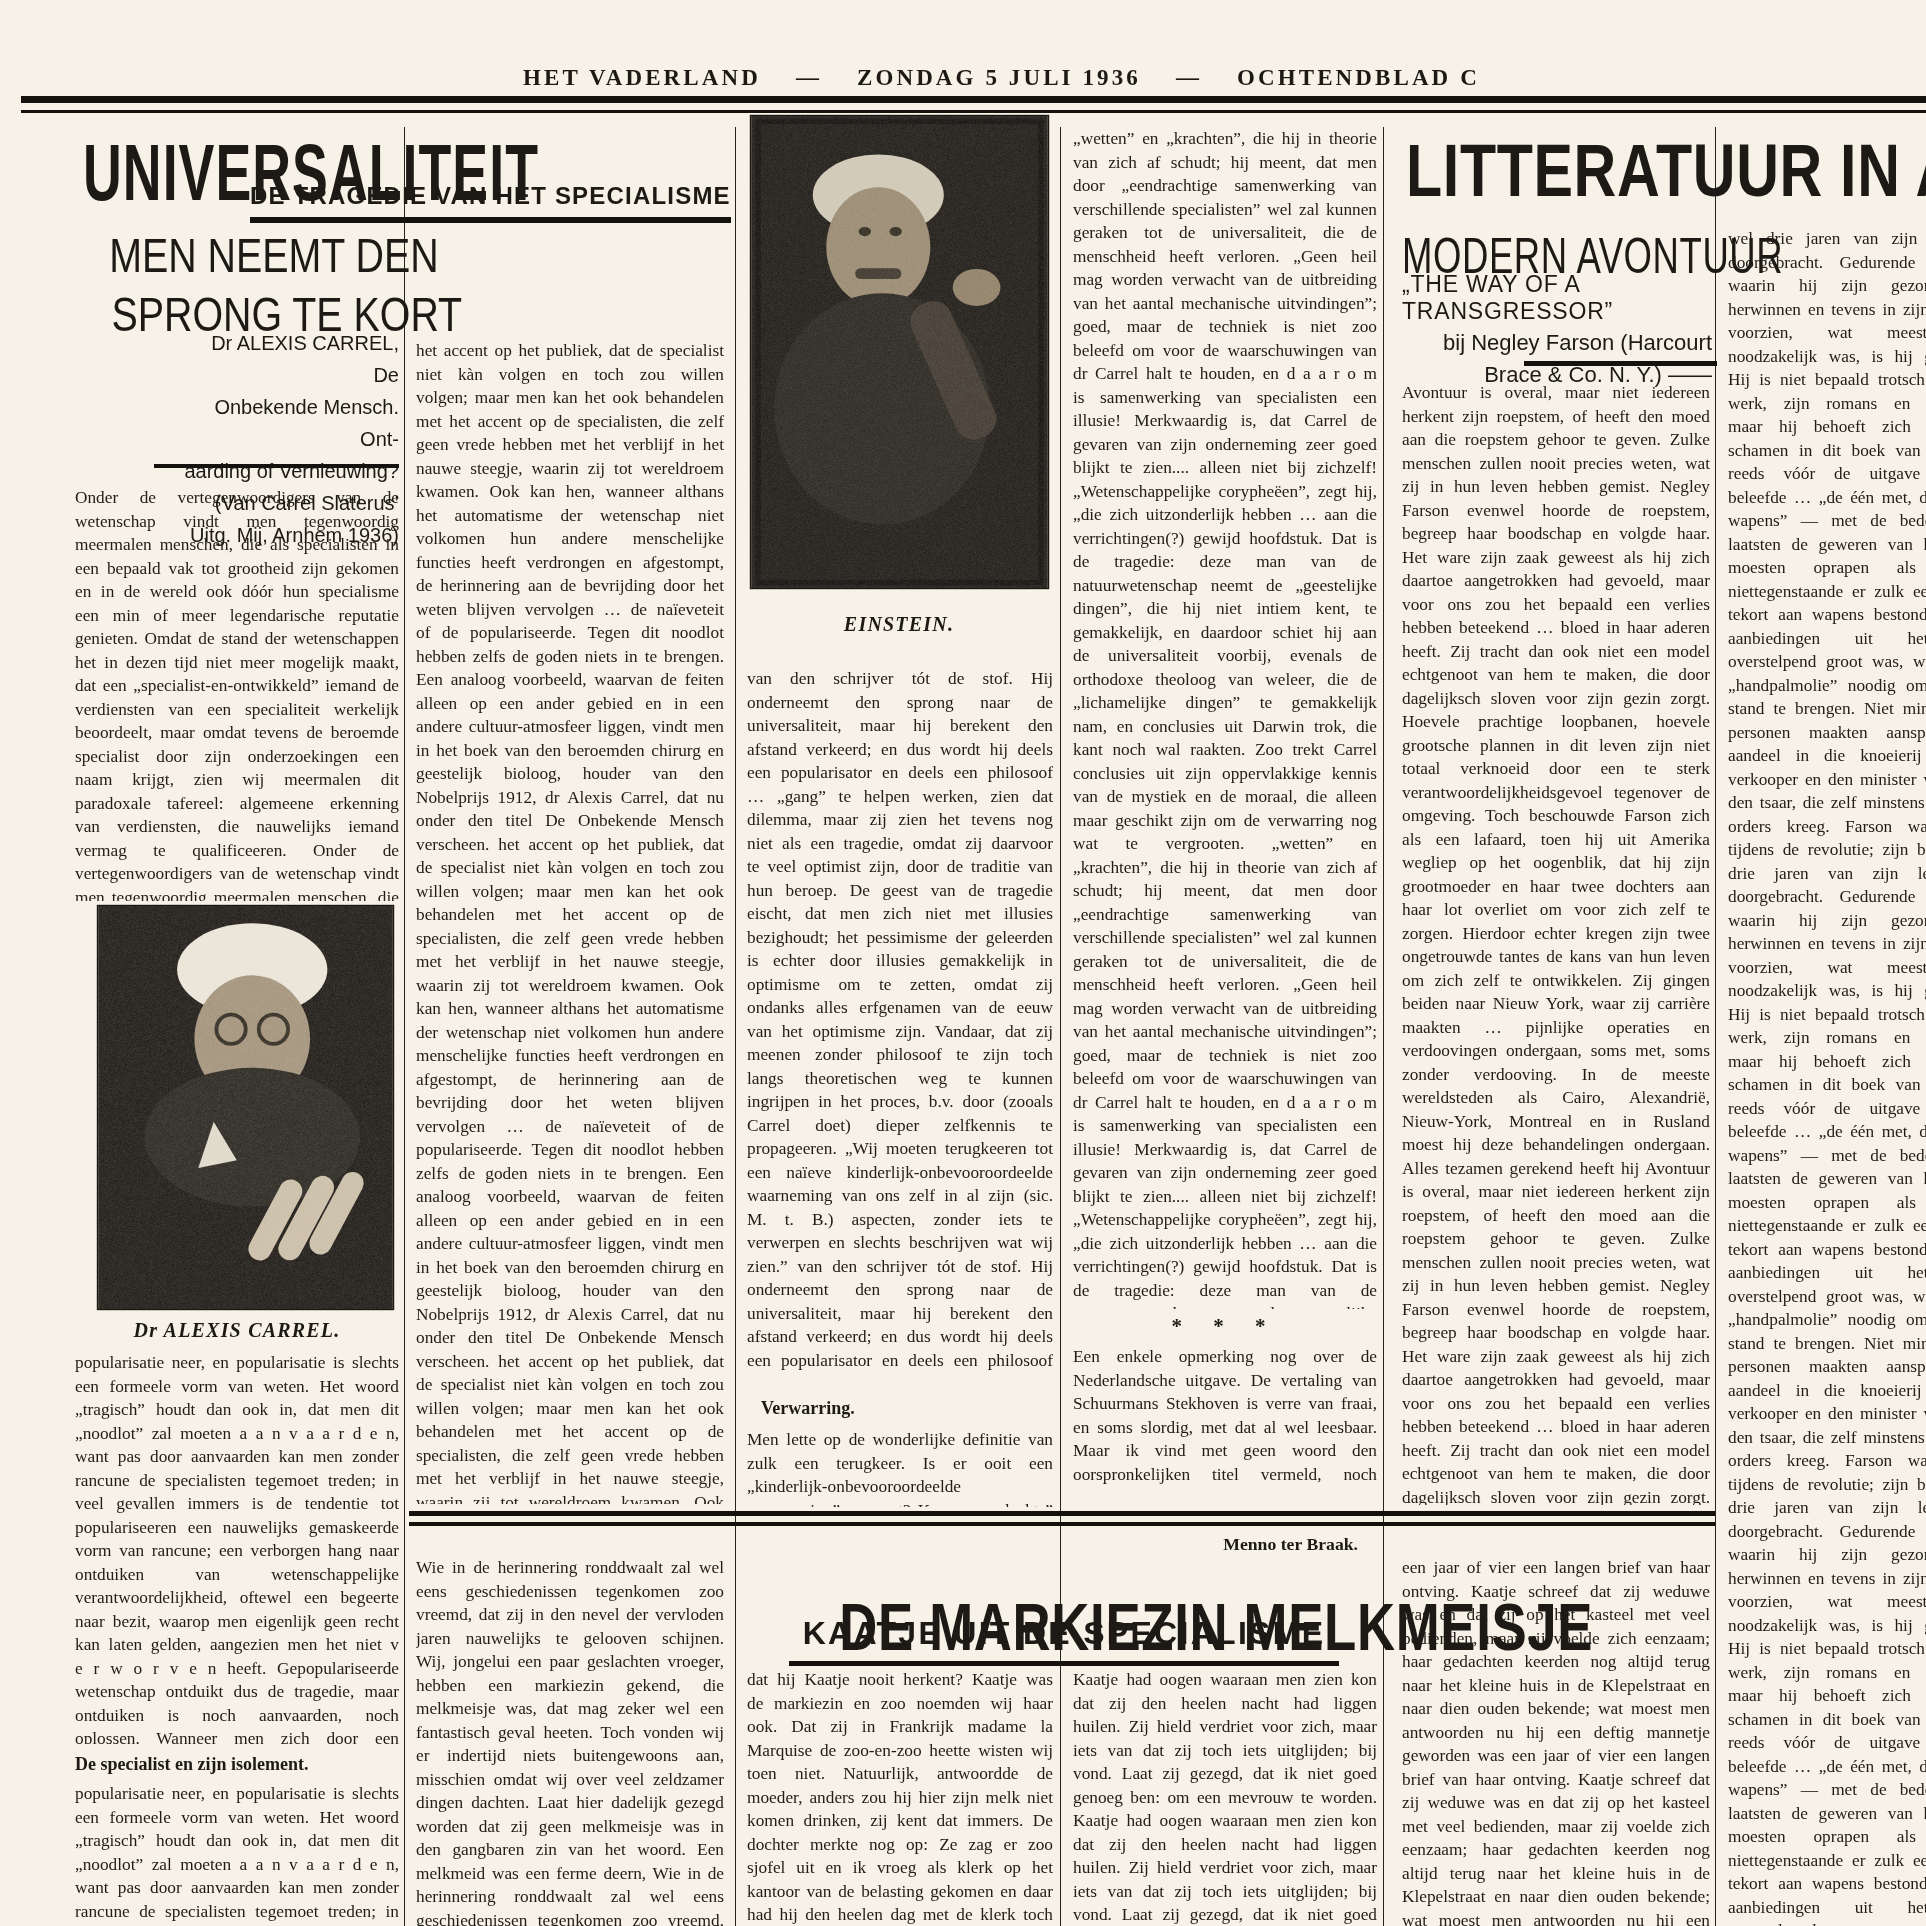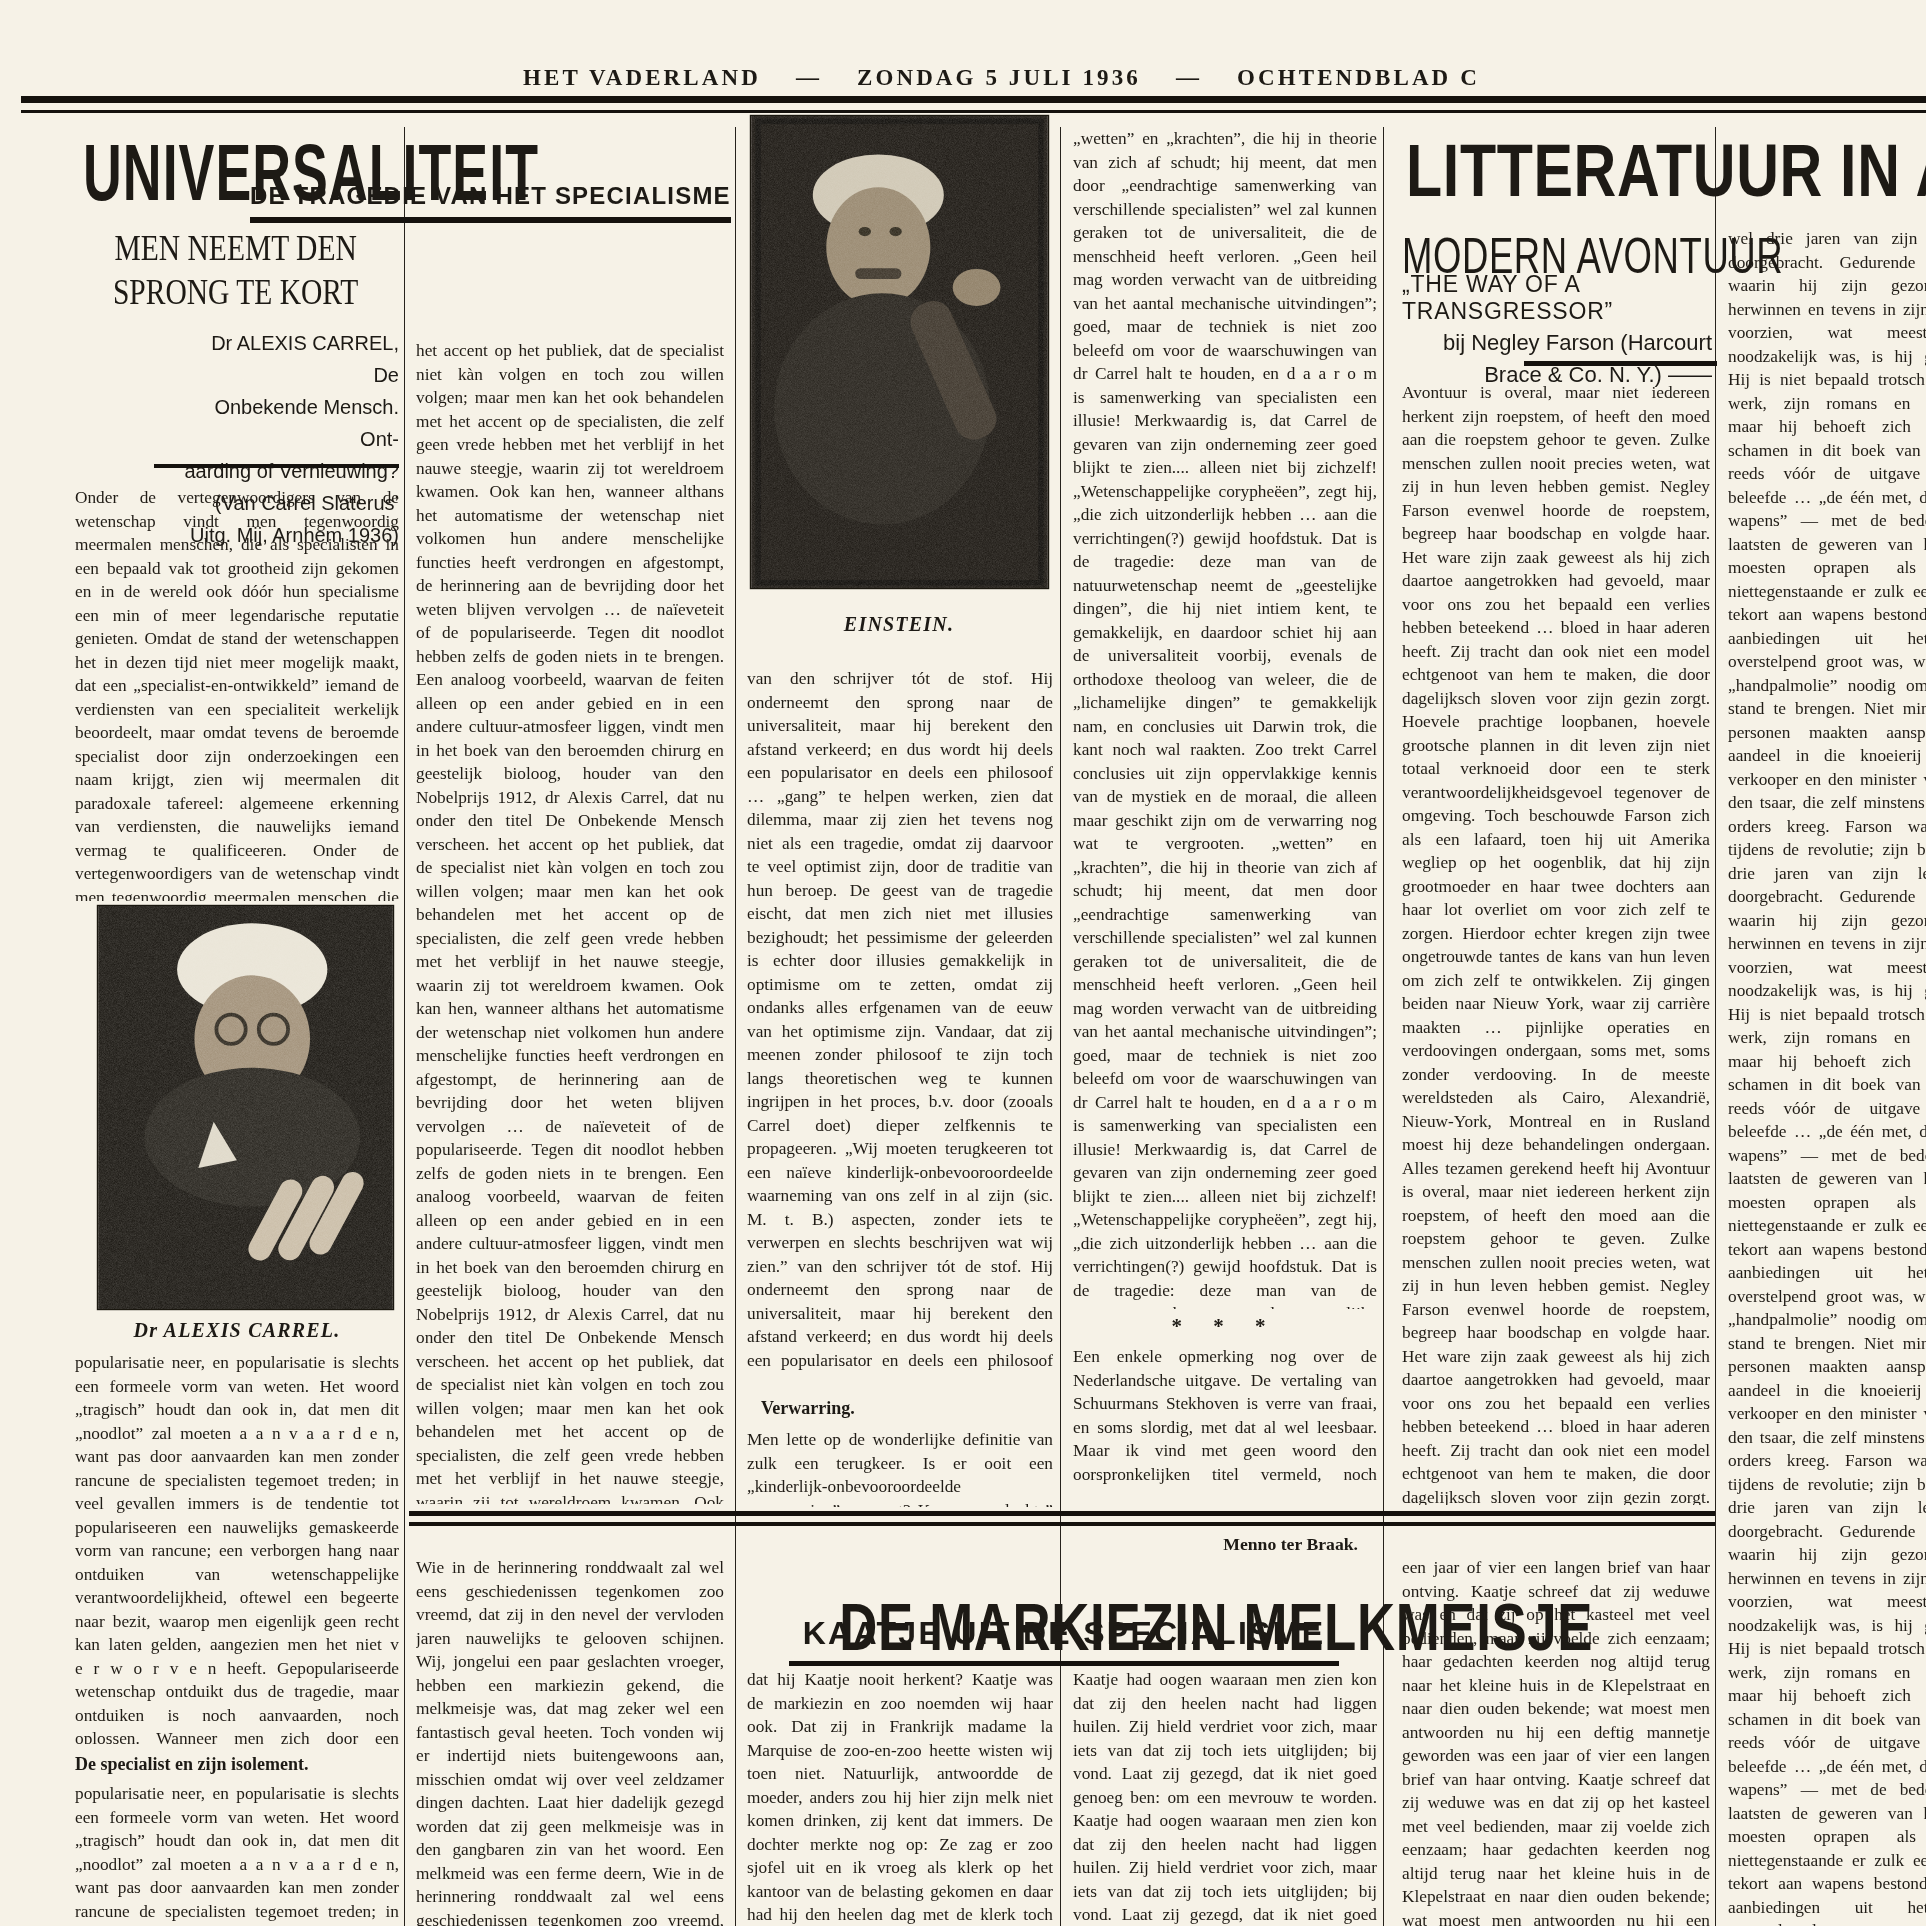--- a/index.html
+++ b/index.html
@@ -24,21 +24,21 @@
   }
   .cond{display:inline-block;white-space:nowrap;transform-origin:left center;}
   .cond-c{display:inline-block;white-space:nowrap;transform-origin:center center;}
   .h-univ{font-family:"Liberation Sans","DejaVu Sans",sans-serif;font-weight:700;font-size:79px;letter-spacing:1.5px;transform:scaleX(.68);}
   .h-lit{font-family:"Liberation Sans","DejaVu Sans",sans-serif;font-weight:700;font-size:74px;letter-spacing:0.8px;transform:scaleX(.80);}
   .h-mark{font-family:"Liberation Sans","DejaVu Sans",sans-serif;font-weight:700;font-size:66px;letter-spacing:0.8px;transform:scaleX(.80);}
   .deck{
     font-family:"Liberation Sans","DejaVu Sans",sans-serif;font-weight:700;font-size:24px;letter-spacing:1.2px;
     border-bottom:6.2px solid #15120e;padding-bottom:7px;display:inline-block;white-space:nowrap;
   }
-  .kicker{font-family:Liberation Serif, serif;font-weight:400;font-size:36px;line-height:1.22;text-align:center;}
+  .kicker{font-family:Liberation Sans, sans-serif;font-weight:400;font-size:48px;line-height:1.22;text-align:center;}
   .sublight{font-family:"Liberation Sans","DejaVu Sans",sans-serif;font-weight:400;font-size:50px;letter-spacing:0.8px;transform:scaleX(.73);}
   .byline{font-family:"Liberation Sans","DejaVu Sans",sans-serif;font-weight:400;font-size:20px;line-height:32px;text-align:right;}
   .bookline{font-family:"Liberation Sans","DejaVu Sans",sans-serif;font-weight:400;}
   .caption{font-weight:bold;font-style:italic;font-size:20px;letter-spacing:1.2px;text-align:center;}
   .bsub{font-weight:bold;font-size:18px;}
   .sig{font-weight:bold;font-size:17.7px;}
   .stars{font-weight:bold;font-size:21px;letter-spacing:13px;text-align:center;}
   .ksub{
     font-family:"Liberation Sans","DejaVu Sans",sans-serif;font-weight:700;font-size:32px;letter-spacing:2.3px;
     display:inline-block;border-bottom:5px solid #15120e;padding:0 13.5px 8.5px 13.5px;white-space:nowrap;

